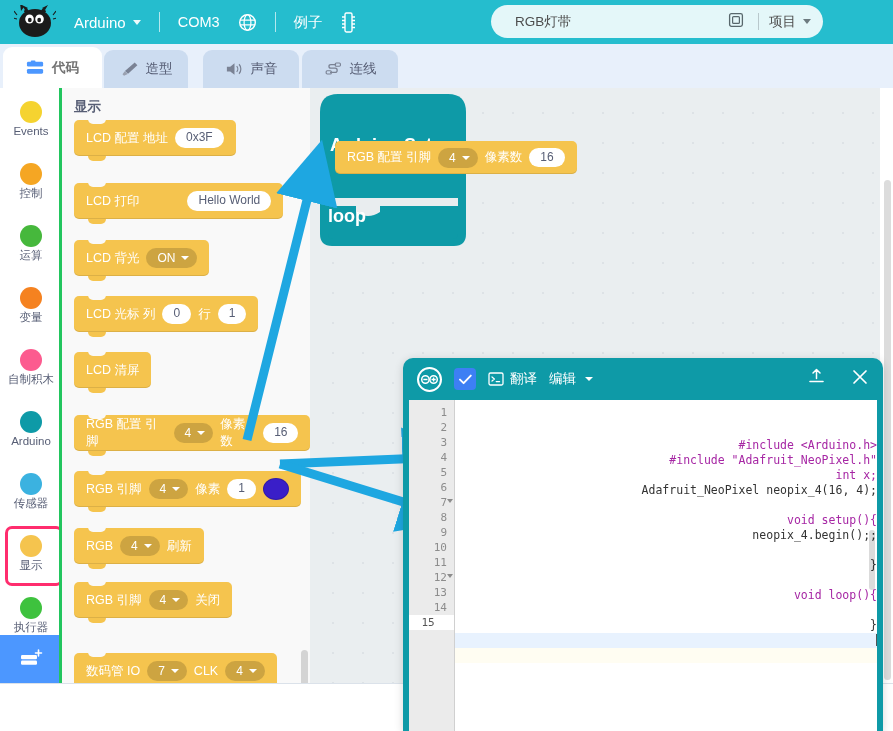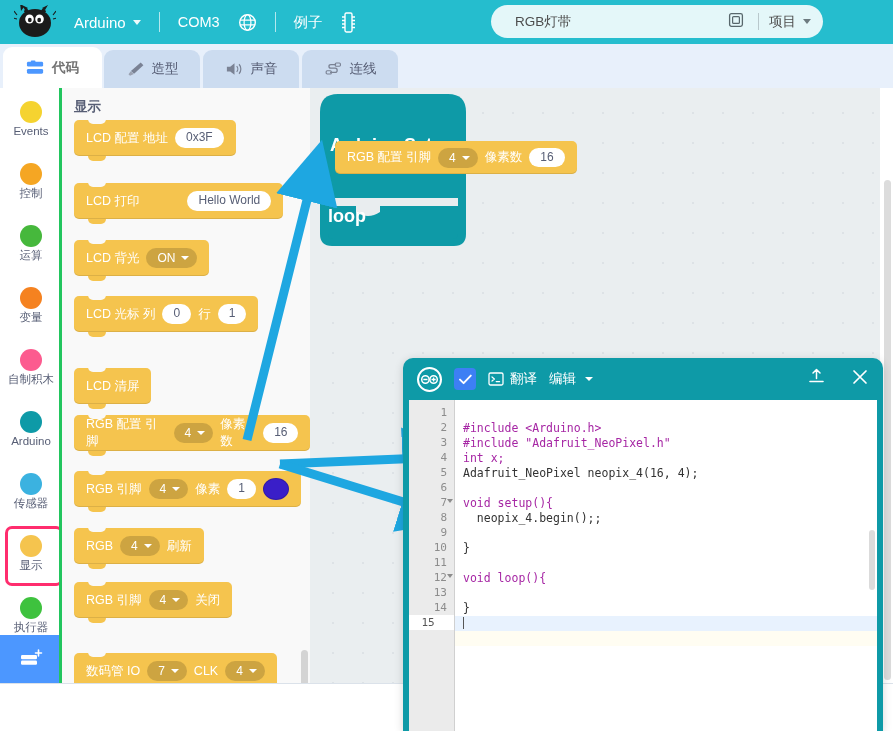--- a/index.html
+++ b/index.html
@@ -207,21 +207,21 @@
     height: 15px; line-height: 15px; text-align:right; padding-right: 7px;
     font-family: "DejaVu Sans Mono", "Liberation Mono", monospace;
     font-size: 11px; color:#8c8c8c; position:relative;
   }
   .gl.cur { background:#ffffff; color:#555;text-align:center; }
   .fold {
     position:absolute; right: 1px; top: 4px; width:0;height:0;
     border-left:3.5px solid transparent; border-right:3.5px solid transparent;
     border-top:4.5px solid #8c8c8c;
   }
-  .codearea { flex:1; padding-top:6px; position:relative; }
+  .codearea { flex:1; padding-top:23px; position:relative;text-align:right; }
   .cl {
     height: 15px; line-height: 15px; padding-left: 8px;
     font-family: "DejaVu Sans Mono", "Liberation Mono", monospace;
     font-size: 11.5px; color:#333; white-space: pre;
   }
   .cl.cur { background:#e8f2fe; }
   .cl.hl-next { background:#fffdf2; }
   .tok-pre { color:#a626a4; }
   .tok-kw  { color:#a626a4; }
   .caret-bar {
@@ -316,21 +316,21 @@
 
     <div class="tab active" style="left:3px; width:99px;">
       <svg class="tab-ic" viewBox="0 0 20 16">
         <rect x="1" y="1.5" width="17" height="5" rx="1.4" fill="#4c97ff"></rect>
         <rect x="1" y="9" width="17" height="5" rx="1.4" fill="#4c97ff"></rect>
         <rect x="5" y="0" width="5" height="2" rx="1" fill="#4c97ff"></rect>
       </svg>
       <span class="tlabel">代码</span>
     </div>
 
-    <div class="tab" style="left:104px; width:96px;">
+    <div class="tab" style="left:104px; width:84px;">
       <svg class="tab-ic" viewBox="0 0 20 16">
         <path d="M15.5 1.2 L18.3 4 L8.5 13 L5.2 10 Z" fill="#7a8294"></path>
         <path d="M5 10.3 L8.2 13.3 L4.2 15 L2.6 13.4 Z" fill="#9aa1b0"></path>
       </svg>
       <span class="tlabel">造型</span>
     </div>
 
     <div class="tab" style="left:203px; width:96px;">
       <svg class="tab-ic" viewBox="0 0 20 16">
         <path d="M2 5.5 H5.5 L10 2 V14 L5.5 10.5 H2 Z" fill="#7a8294"></path>
@@ -439,21 +439,21 @@
         </span>
       </div>
 
       <div class="blk" style="top:208px;">
         <span>LCD 光标 列</span>
         <span class="fld-txt">0</span>
         <span>行</span>
         <span class="fld-txt">1</span>
       </div>
 
-      <div class="blk" style="top:280px;">
+      <div class="blk" style="top:264px;">
         <span>LCD 清屏</span>
       </div>
 
       <div class="blk" style="top:327px;">
         <span>RGB 配置 引脚</span>
         <span class="fld-dd">
           <span>4</span>
           <i class="cc"></i>
         </span>
         <span>像素数</span>

